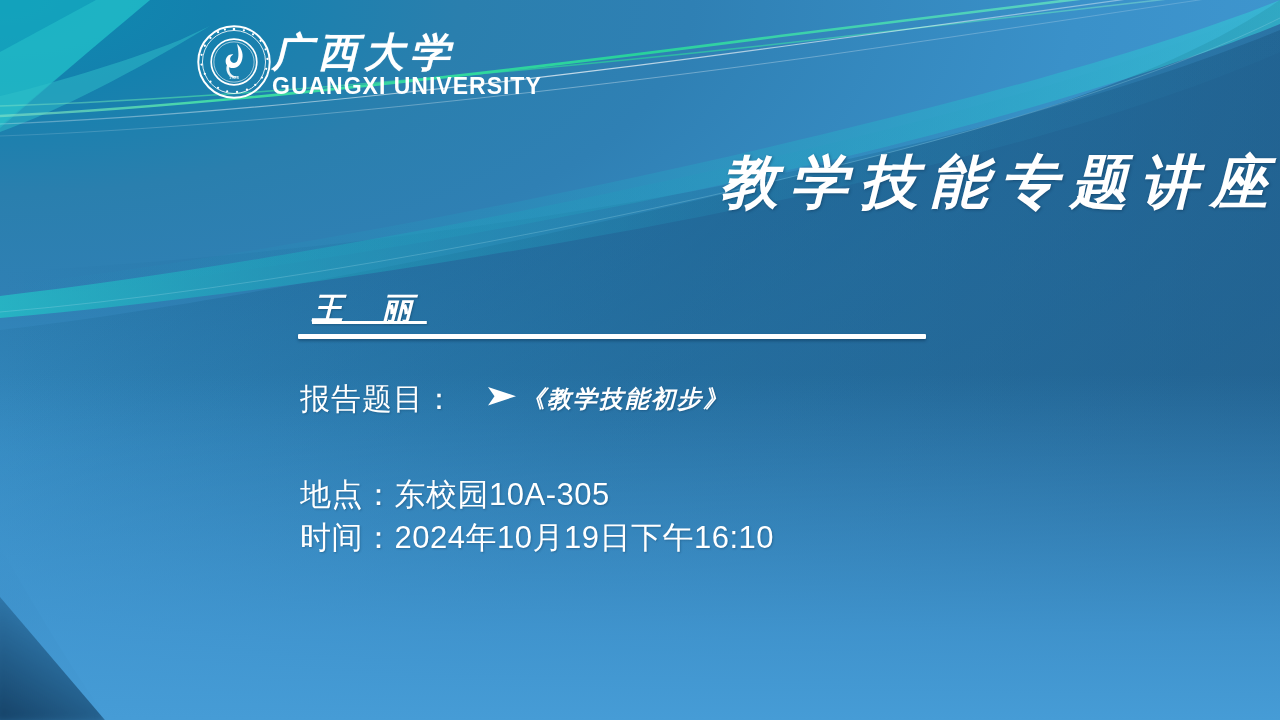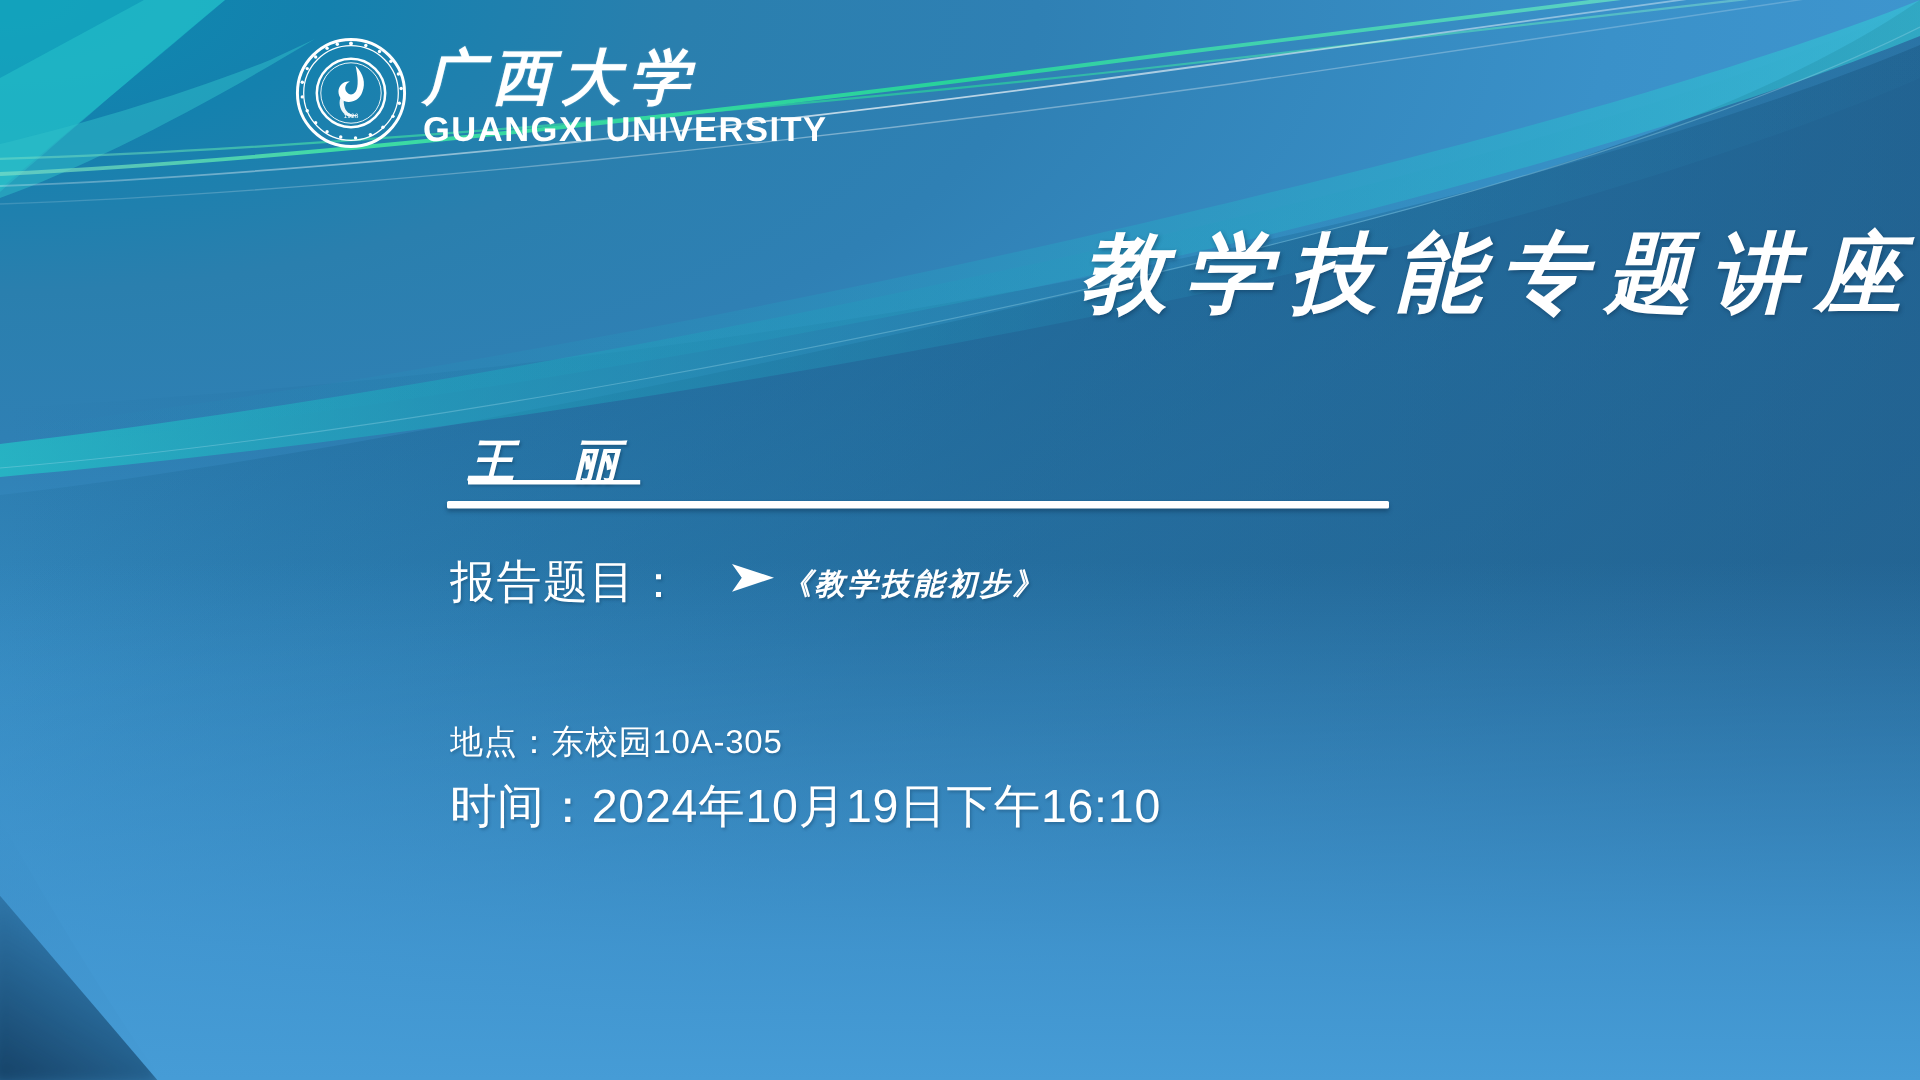--- a/index.html
+++ b/index.html
@@ -52,21 +52,20 @@
 
   
   .logo-block {
     position: absolute;
     left: 196px;
     top: 18px;
     width: 250px;
     height: 88px;
     display: flex;
     align-items: center;
-    gap: 10px;
   }
   .logo-seal {
     width: 76px;
     height: 76px;
     flex: 0 0 76px;
   }
   .logo-words {
     display: flex;
     flex-direction: column;
     justify-content: center;
@@ -162,46 +161,46 @@
   
   .line {
     position: absolute;
     left: 300px;
     white-space: nowrap;
     color: #ffffff;
     font-family: "Liberation Sans", "DejaVu Sans", sans-serif;
     text-shadow: 1px 1px 2px rgba(10,45,75,0.30);
   }
   .line-topic {
-    top: 368px;
+    top: 378px;
     font-size: 30px;
     line-height: 42px;
     display: flex;
     align-items: center;
   }
   .topic-label {
     letter-spacing: 1px;
   }
   .topic-bullet {
     display: inline-block;
     width: 34px;
     margin-left: 30px;
     margin-right: 2px;
     flex: 0 0 34px;
   }
   .topic-text {
     font-family: "DejaVu Serif", "Liberation Serif", serif;
     font-style: italic;
     font-weight: 700;
-    font-size: 20px;
+    font-size: 24px;
     letter-spacing: 2px;
   }
   .line-place {
     top: 473px;
-    font-size: 22px;
+    font-size: 31px;
     line-height: 44px;
     letter-spacing: 0.5px;
   }
   .line-time {
     top: 516px;
     font-size: 31px;
     line-height: 44px;
     letter-spacing: 0.5px;
   }
 </style>

